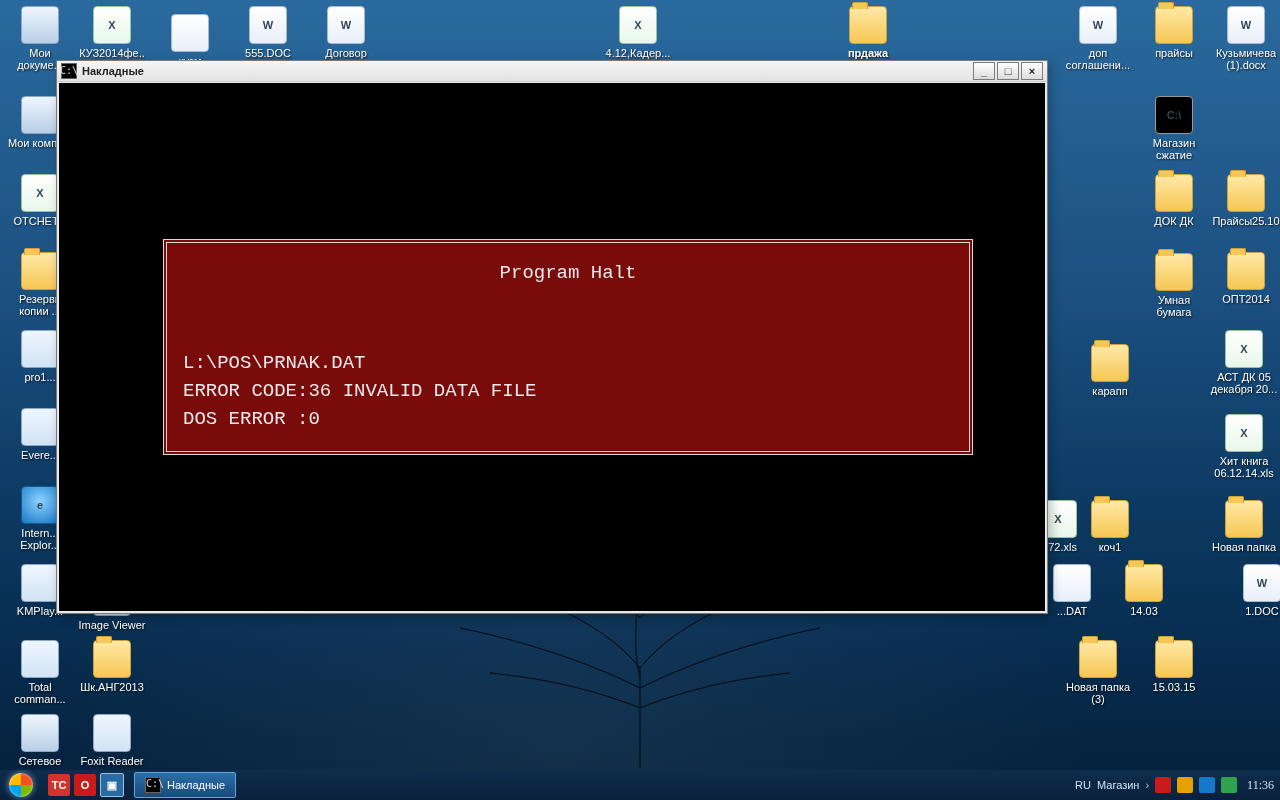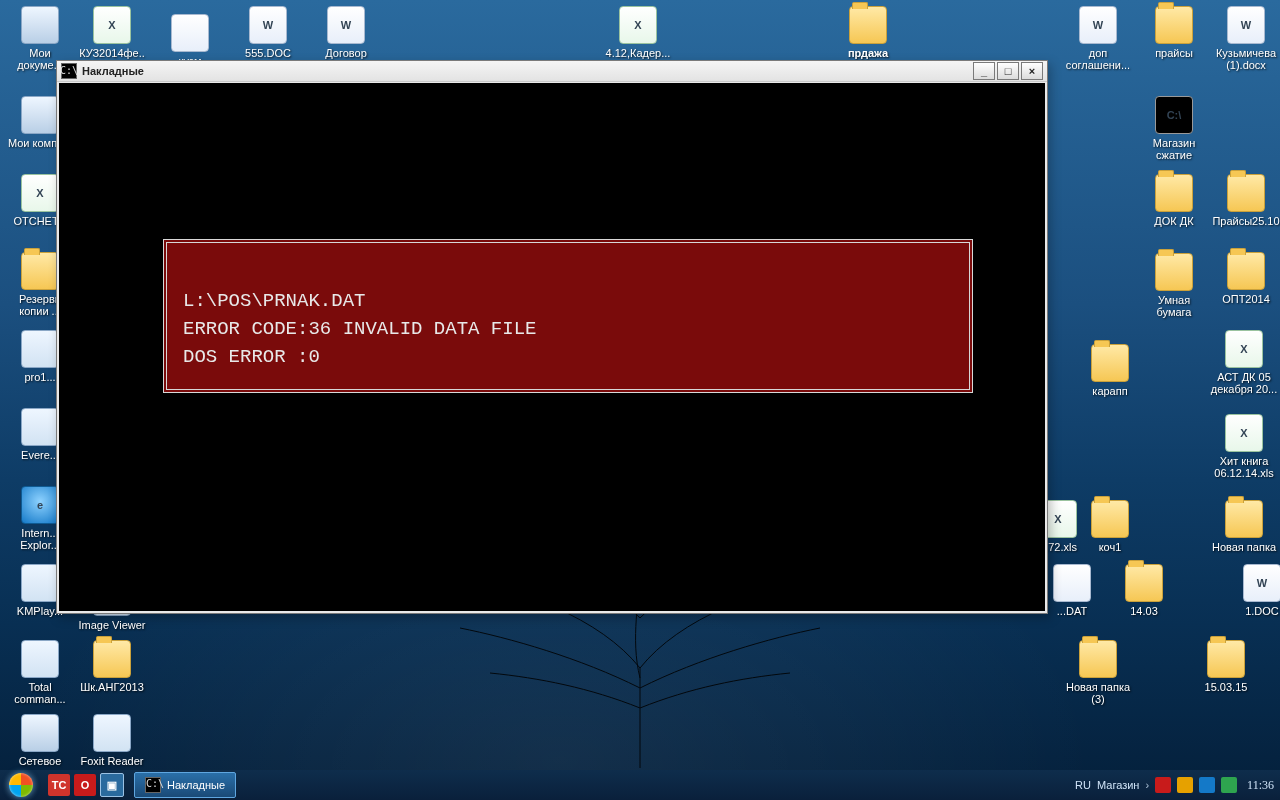--- a/index.html
+++ b/index.html
@@ -92,21 +92,21 @@
       <div class="di" style="left: 1076px; top: 500px;"><div class="glyph g-folder"></div><span class="label">коч1</span></div>
       <div class="di" style="left: 1210px; top: 500px;"><div class="glyph g-folder"></div><span class="label">Новая папка</span></div>
       <div class="di" style="left: 6px; top: 564px;"><div class="glyph g-app"></div><span class="label">KMPlay...</span></div>
       <div class="di" style="left: 78px; top: 578px;"><div class="glyph g-app"></div><span class="label">Image Viewer</span></div>
       <div class="di" style="left: 1038px; top: 564px;"><div class="glyph g-doc"></div><span class="label">...DAT</span></div>
       <div class="di" style="left: 1110px; top: 564px;"><div class="glyph g-folder"></div><span class="label">14.03</span></div>
       <div class="di" style="left: 1228px; top: 564px;"><div class="glyph g-word">W</div><span class="label">1.DOC</span></div>
       <div class="di" style="left: 6px; top: 640px;"><div class="glyph g-app"></div><span class="label">Total comman...</span></div>
       <div class="di" style="left: 78px; top: 640px;"><div class="glyph g-folder"></div><span class="label">Шк.АНГ2013</span></div>
       <div class="di" style="left: 1064px; top: 640px;"><div class="glyph g-folder"></div><span class="label">Новая папка (3)</span></div>
-      <div class="di" style="left: 1192px; top: 640px;"><div class="glyph g-folder"></div><span class="label">15.03.15</span></div>
+      <div class="di" style="left: 1140px; top: 640px;"><div class="glyph g-folder"></div><span class="label">15.03.15</span></div>
       <div class="di" style="left: 6px; top: 714px;"><div class="glyph g-sys"></div><span class="label">Сетевое окружение</span></div>
       <div class="di" style="left: 78px; top: 714px;"><div class="glyph g-app"></div><span class="label">Foxit Reader</span></div>
     </div>
 
   <div id="tree">
     <svg viewBox="0 0 420 220">
       <g stroke="#000" stroke-width="1" fill="none" opacity=".85">
         <path d="M210 220 L210 120"></path>
         <path d="M210 120 C170 70 90 40 20 30"></path>
         <path d="M210 120 C250 70 330 40 400 30"></path>
@@ -125,20 +125,21 @@
     <div class="titlebar">
       <span class="icon">C:\</span>
       <span class="title">Накладные</span>
       <span class="spacer"></span>
       <span class="tb-btn">_</span>
       <span class="tb-btn">□</span>
       <span class="tb-btn">×</span>
     </div>
     <div class="client">
       <div id="halt">
+        <span class="hd">Program Halt</span>
         <br>
         <span>L:\POS\PRNAK.DAT</span><br>
         <span>ERROR CODE:36 INVALID DATA FILE</span><br>
         <span>DOS ERROR :0</span>
       </div>
     </div>
   </div>
 
   <div id="taskbar">
     <div id="start">

